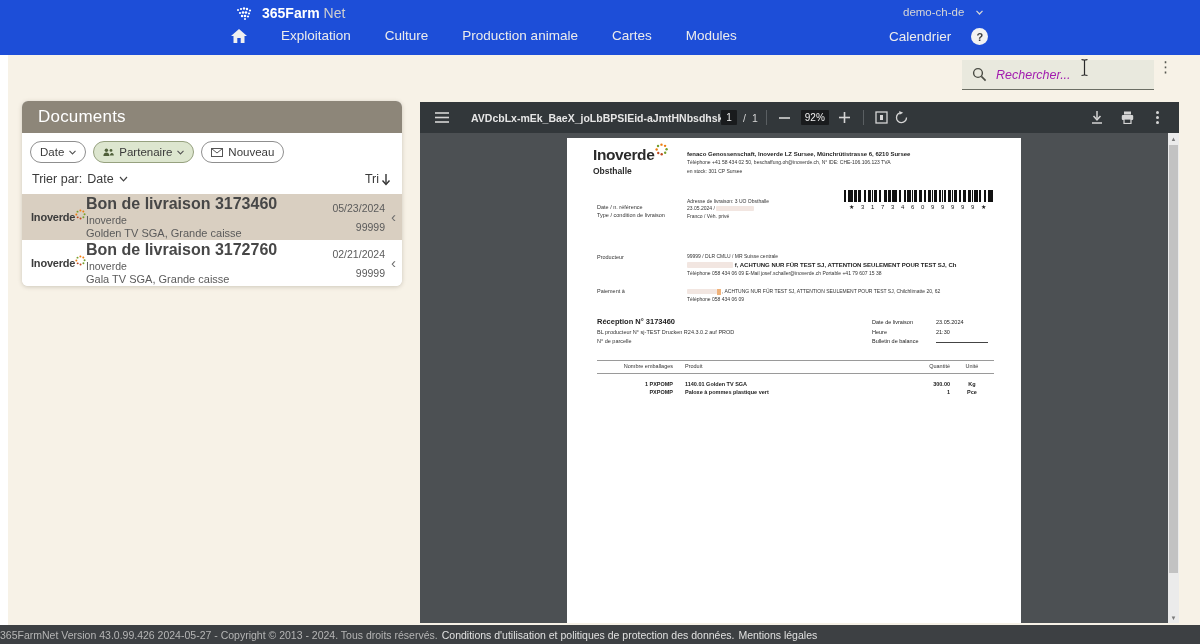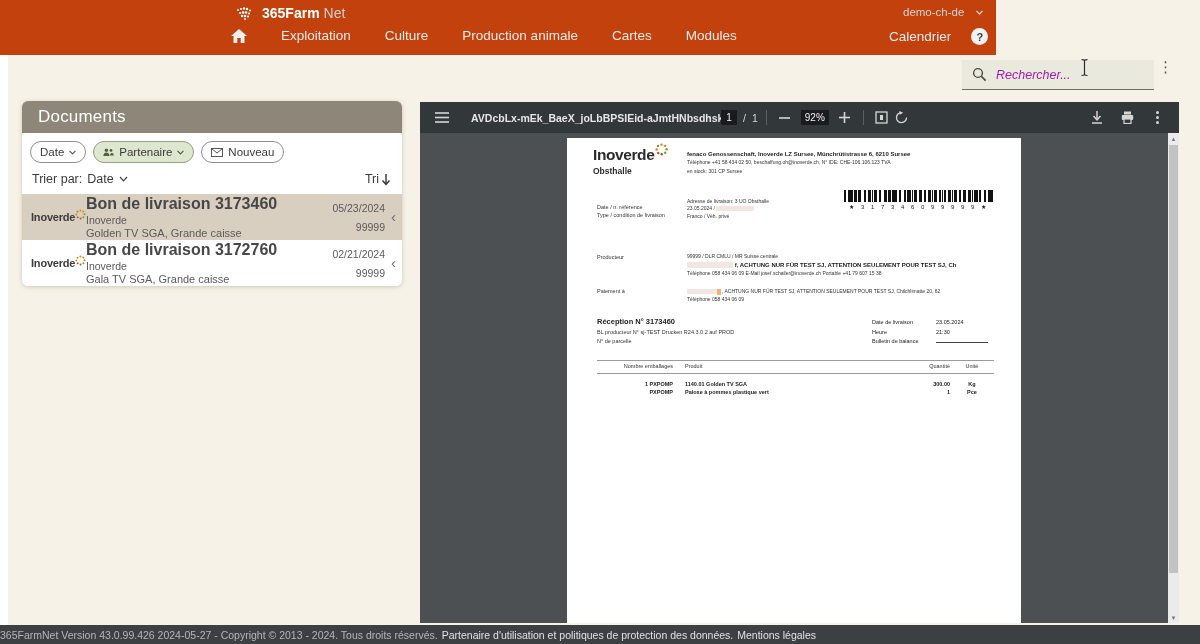--- a/index.html
+++ b/index.html
@@ -4,21 +4,21 @@
 <style>
   * { margin:0; padding:0; box-sizing:border-box; }
   html,body { width:1200px; height:644px; }
   body {
     position:relative; overflow:hidden;
     background:#f7f2e7;
     font-family:"Liberation Sans", sans-serif;
     color:#333;
   }
   
-  .topbar { position:absolute; left:0; top:0; width:996px; height:55px; background:#c2410c; z-index:5; }
+  .topbar { position:absolute; left:0; top:0; width:1200px; height:55px; background:#1d4ed8; z-index:5; }
   .logo { position:absolute; left:236px; top:5px; display:flex; align-items:center; gap:4px; }
   .logo-bold { color:#fff; font-size:14px; font-weight:bold; }
   .logo-light { color:#cfcfcf; font-size:14px; }
   .account { position:absolute; left:903px; top:6px; display:flex; align-items:center; gap:12px; color:#d6d6d6; font-size:11.5px; cursor:pointer; }
   .nav { position:absolute; left:231px; top:28px; display:flex; align-items:center; gap:34px; }
   .nav-item { color:#ececec; font-size:13.5px; cursor:pointer; }
   .nav-home { display:flex; align-items:center; }
   .nav-right { position:absolute; left:889px; top:28px; display:flex; align-items:center; gap:20px; }
   .help-circle { width:17px; height:17px; border-radius:50%; background:#f2f2f2; color:#3d4043; font-weight:bold; font-size:11px; display:flex; align-items:center; justify-content:center; }
   
@@ -461,15 +461,15 @@
     <div class="pdf-scrollbar">
       <span class="scroll-arrow" style="top:0">▲</span>
       <div class="pdf-scroll-thumb"></div>
       <span class="scroll-arrow" style="bottom:0">▼</span>
     </div>
   </div>
 </div>
 
 <div class="footer">
   <span>365FarmNet Version 43.0.99.426 2024-05-27 - Copyright © 2013 - 2024. Tous droits réservés.</span>
-  <a>Partenaire d'utilisation et politiques de protection des données.</a>
+  <a>Conditions d'utilisation et politiques de protection des données.</a>
   <a>Mentions légales</a>
 </div>
 
 </body></html>

